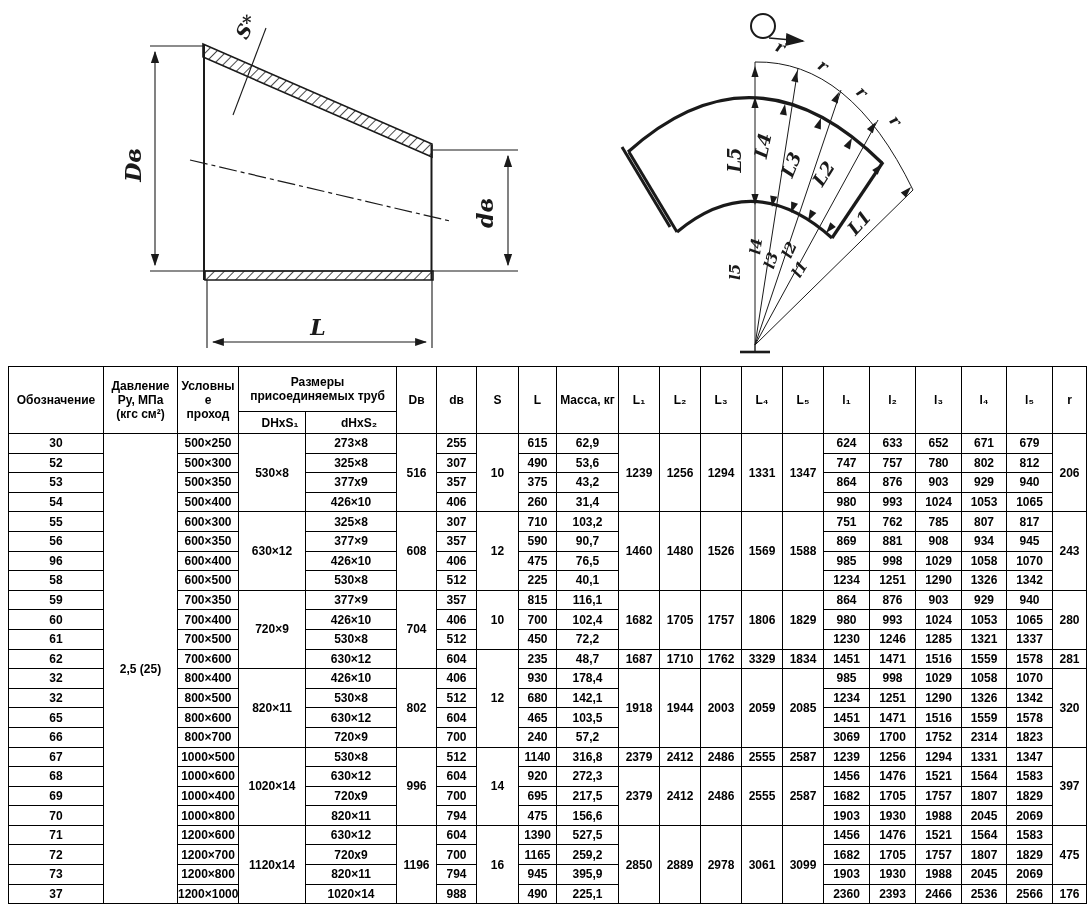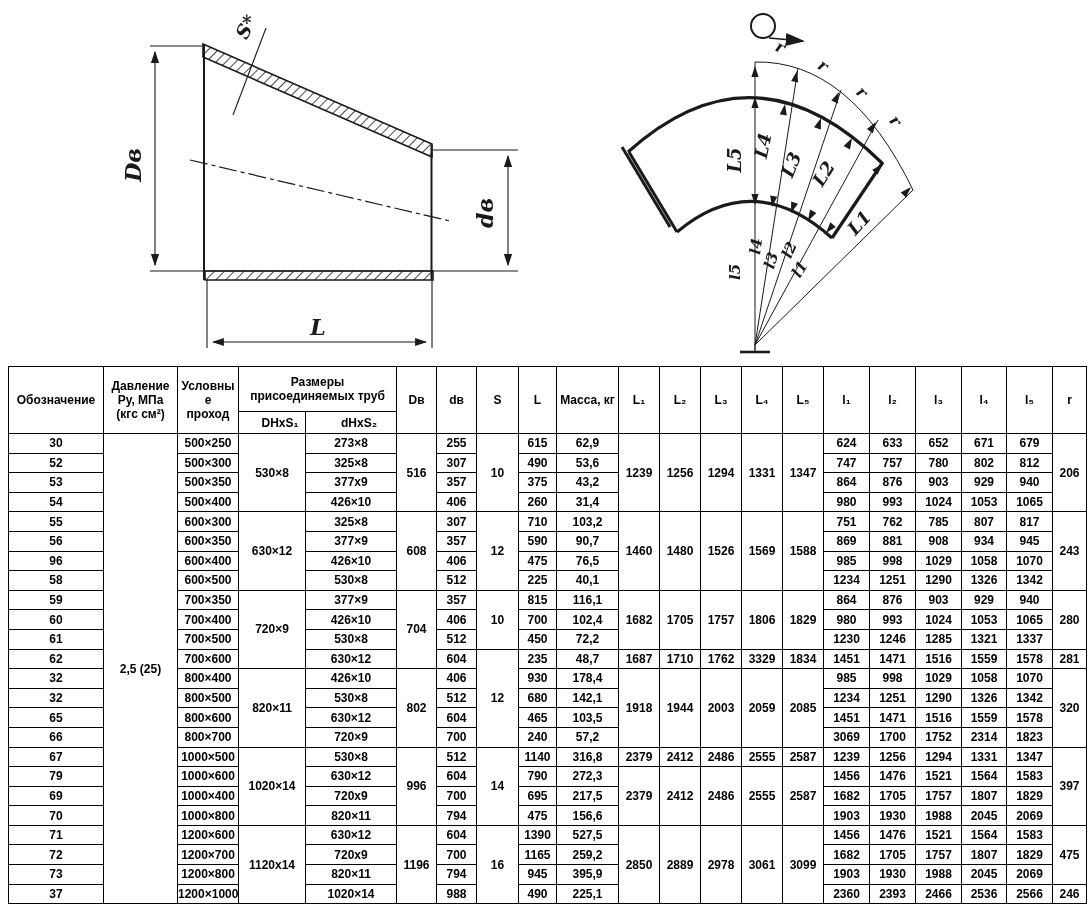--- a/index.html
+++ b/index.html
@@ -466,25 +466,25 @@
         <td>2555</td>
         <td>2587</td>
         <td>1239</td>
         <td>1256</td>
         <td>1294</td>
         <td>1331</td>
         <td>1347</td>
         <td rowspan="4">397</td>
       </tr>
       <tr>
-        <td>79</td>
+        <td>68</td>
         <td>1000×600</td>
         <td>630×12</td>
         <td>604</td>
-        <td>790</td>
+        <td>920</td>
         <td>272,3</td>
         <td rowspan="3">2379</td>
         <td rowspan="3">2412</td>
         <td rowspan="3">2486</td>
         <td rowspan="3">2555</td>
         <td rowspan="3">2587</td>
         <td>1456</td>
         <td>1476</td>
         <td>1521</td>
         <td>1564</td>
@@ -569,16 +569,16 @@
         <td>1200×1000</td>
         <td>1020×14</td>
         <td>988</td>
         <td>490</td>
         <td>225,1</td>
         <td>2360</td>
         <td>2393</td>
         <td>2466</td>
         <td>2536</td>
         <td>2566</td>
-        <td>246</td>
+        <td>176</td>
       </tr>
     </tbody>
 </table>
 
 </body></html>

